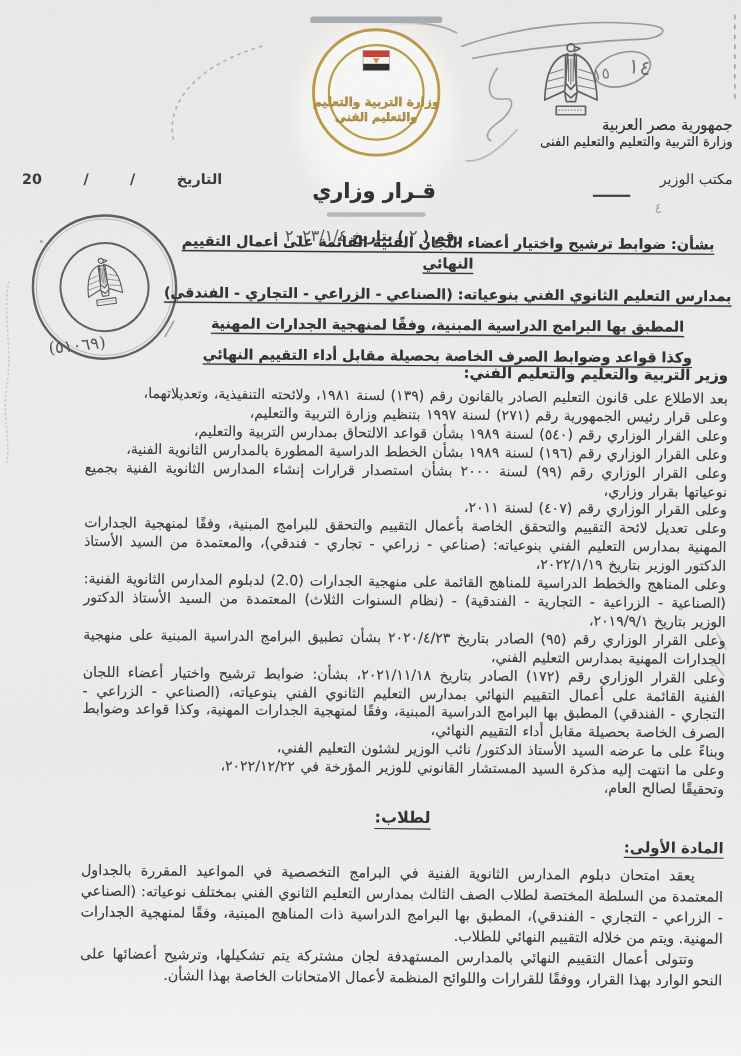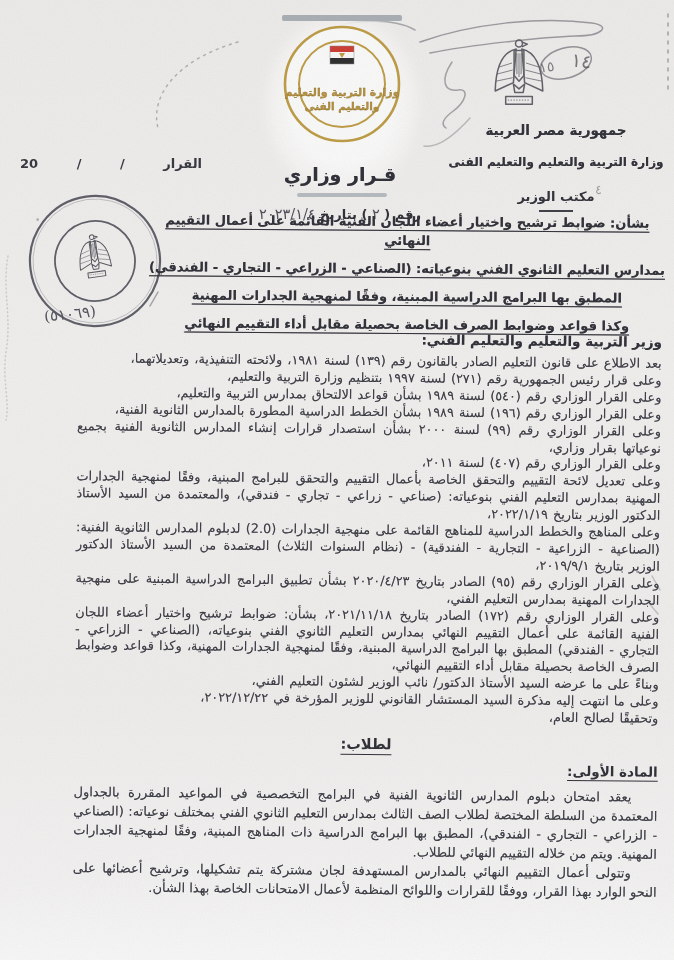--- a/index.html
+++ b/index.html
@@ -4,23 +4,23 @@
 <style>
   html,body{margin:0;padding:0;background:#f2f1ee;}
   .sheet{
     position:relative;width:674px;height:960px;overflow:hidden;direction:rtl;
     background:linear-gradient(180deg,#efeeec 0%,#f3f2f0 38%,#f1f0ee 72%,#f6f5f4 92%,#fbfbfa 100%);
     font-family:"DejaVu Sans","Liberation Sans",sans-serif;color:#3a3a43;
   }
   .z1{z-index:1}.z2{z-index:2}.z3{z-index:3}.z6{z-index:6}
   
   .eagle-big{position:absolute;top:34px;left:484px;width:70px;height:86px;opacity:.85;}
-  .hdr-right{position:absolute;top:122px;left:446px;width:220px;text-align:center;color:#2e2e36;font-weight:bold;}
+  .hdr-right{position:absolute;top:106px;left:446px;width:220px;text-align:right;color:#2e2e36;font-weight:normal;}
   .hdr-line1{font-size:13.5px;transform:scaleY(1.06);text-shadow:0 0 .5px rgba(40,40,50,.6);}
-  .hdr-line2{font-size:12px;margin-top:17px;text-shadow:0 0 .5px rgba(40,40,50,.6);}
+  .hdr-line2{font-size:12px;margin-top:0;text-shadow:0 0 .5px rgba(40,40,50,.6);}
   .hdr-line3{font-size:13px;margin-top:20px;}
   .hdr-rule{width:34px;height:2px;background:#3c3c44;margin:6px auto 0;}
   
   .date-line{position:absolute;top:156px;left:20px;width:182px;display:flex;justify-content:space-between;align-items:center;font-size:13px;font-weight:bold;color:#33333b;}
   
   .logo-ellipse{position:absolute;top:6px;left:256px;width:172px;height:198px;border-radius:50%;
     background:radial-gradient(closest-side,#fdfdfc 58%,#f8f7f5 80%,rgba(243,242,240,.55) 93%,rgba(243,242,240,0) 100%);}
   .logo-bar-top{position:absolute;top:9px;left:26px;width:120px;height:6px;background:#a9afb5;border-radius:2px;}
   .logo-bar-bottom{position:absolute;bottom:7px;left:41px;width:90px;height:4px;background:#b7bcc1;border-radius:2px;}
   .logo-circle{position:absolute;top:18px;left:26px;width:120px;height:120px;}
@@ -95,21 +95,21 @@
   </svg>
 
   <div class="hdr-right z1">
     <div class="hdr-line1">جمهورية مصر العربية</div>
     <div class="hdr-line2">وزارة التربية والتعليم والتعليم الفنى</div>
     <div class="hdr-line3">مكتب الوزير</div>
     <div class="hdr-rule"></div>
   </div>
 
   <div class="date-line z1">
-    <span>القرار</span>
+    <span>التاريخ</span>
     <span>/</span>
     <span>/</span>
     <span>20</span>
   </div>
 
   <div class="logo-ellipse z2">
     <div class="logo-bar-top"></div>
     <svg class="logo-circle" viewBox="0 0 120 120">
       <defs>
         <path id="logoRing" d="M10,60 A50,50 0 1 1 110,60 A50,50 0 1 1 10,60"></path>

